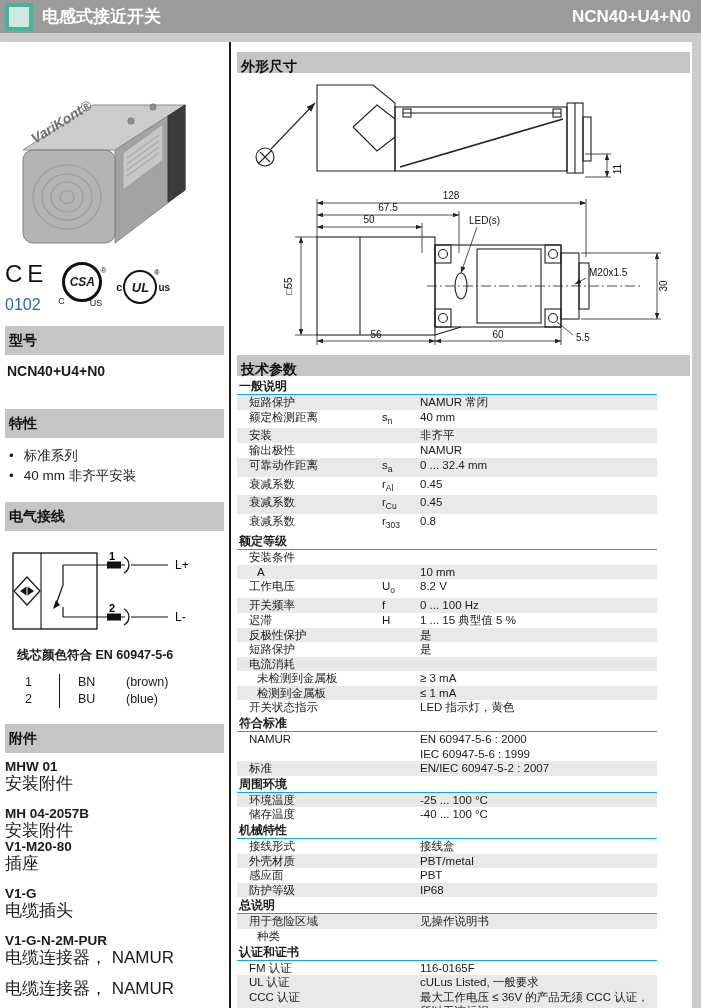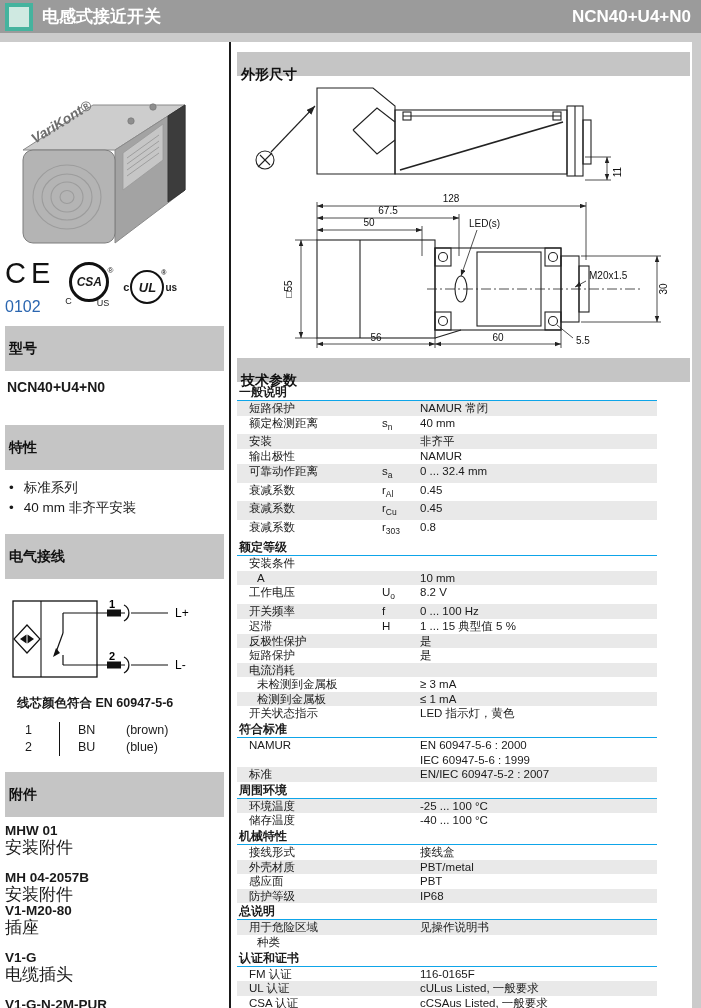--- a/index.html
+++ b/index.html
@@ -14,27 +14,27 @@
   .topbar-title{color:#fff;font-weight:bold;font-size:17px;margin-left:9px;flex:1;}
   .topbar-model{color:#fff;font-weight:bold;font-size:17px;margin-right:10px;}
   .substrip{position:absolute;top:33px;left:0;width:701px;height:9px;background:#cbcbcb;}
   .rightstrip{position:absolute;top:42px;right:0;width:9px;height:966px;background:#cbcbcb;}
 
   .content{position:absolute;top:42px;left:0;width:692px;height:966px;display:flex;}
   .left-col{width:229px;padding:0 5px;box-sizing:border-box;}
   .divider{width:2px;background:#1a1a1a;}
   .right-col{flex:1;padding:0 0 0 6px;box-sizing:border-box;}
 
-  .secbar{background:#c5c5c5;font-weight:bold;font-size:14px;line-height:21px;height:21px;padding:12px 4px;color:#111;}
+  .secbar{background:#c5c5c5;font-weight:bold;font-size:14px;line-height:21px;height:21px;padding:4px 4px;color:#111;}
 
   
   .product-figure{margin:16px 0 2px;height:196px;}
   .certs{display:flex;align-items:center;gap:10px;height:62px;margin:0 0 8px;}
   .ce-block{line-height:1;}
-  .ce-main{font-size:29px;letter-spacing:5px;color:#111;}
+  .ce-main{font-size:24px;letter-spacing:5px;color:#111;}
   .ce-num{font-size:16px;color:#2b66b0;margin-top:11px;}
   .csa-block{position:relative;width:48px;height:54px;}
   .csa-circle{position:absolute;left:4px;top:2px;width:34px;height:34px;border:3px solid #111;border-radius:50%;
     display:flex;align-items:center;justify-content:center;font-weight:bold;font-style:italic;font-size:12px;}
   .csa-reg{position:absolute;right:0;top:6px;font-size:8px;}
   .csa-c{position:absolute;left:0;bottom:8px;font-size:9px;}
   .csa-us{position:absolute;right:4px;bottom:6px;font-size:9px;}
   .ul-block{display:flex;align-items:center;}
   .ul-c{font-size:11px;font-weight:bold;margin-right:1px;}
   .ul-circle{width:30px;height:30px;border:2.5px solid #111;border-radius:50%;display:flex;align-items:center;justify-content:center;
@@ -449,25 +449,20 @@
           <div class="trow">
             <span class="tlabel">FM 认证</span>
             <span class="tsym"></span>
             <span class="tval">116-0165F</span>
           </div>
           <div class="trow shaded">
             <span class="tlabel">UL 认证</span>
             <span class="tsym"></span>
             <span class="tval">cULus Listed, 一般要求</span>
           </div>
-          <div class="trow">
-            <span class="tlabel">CSA 认证</span>
-            <span class="tsym"></span>
-            <span class="tval">cCSAus Listed,  一般要求</span>
-          </div>
           <div class="trow shaded">
             <span class="tlabel">CCC 认证</span>
             <span class="tsym"></span>
             <span class="tval">最大工作电压 ≤ 36V 的产品无须 CCC 认证，所以无该标识</span>
           </div>
         </div>
 
     </main>
   </div>
 </div>

